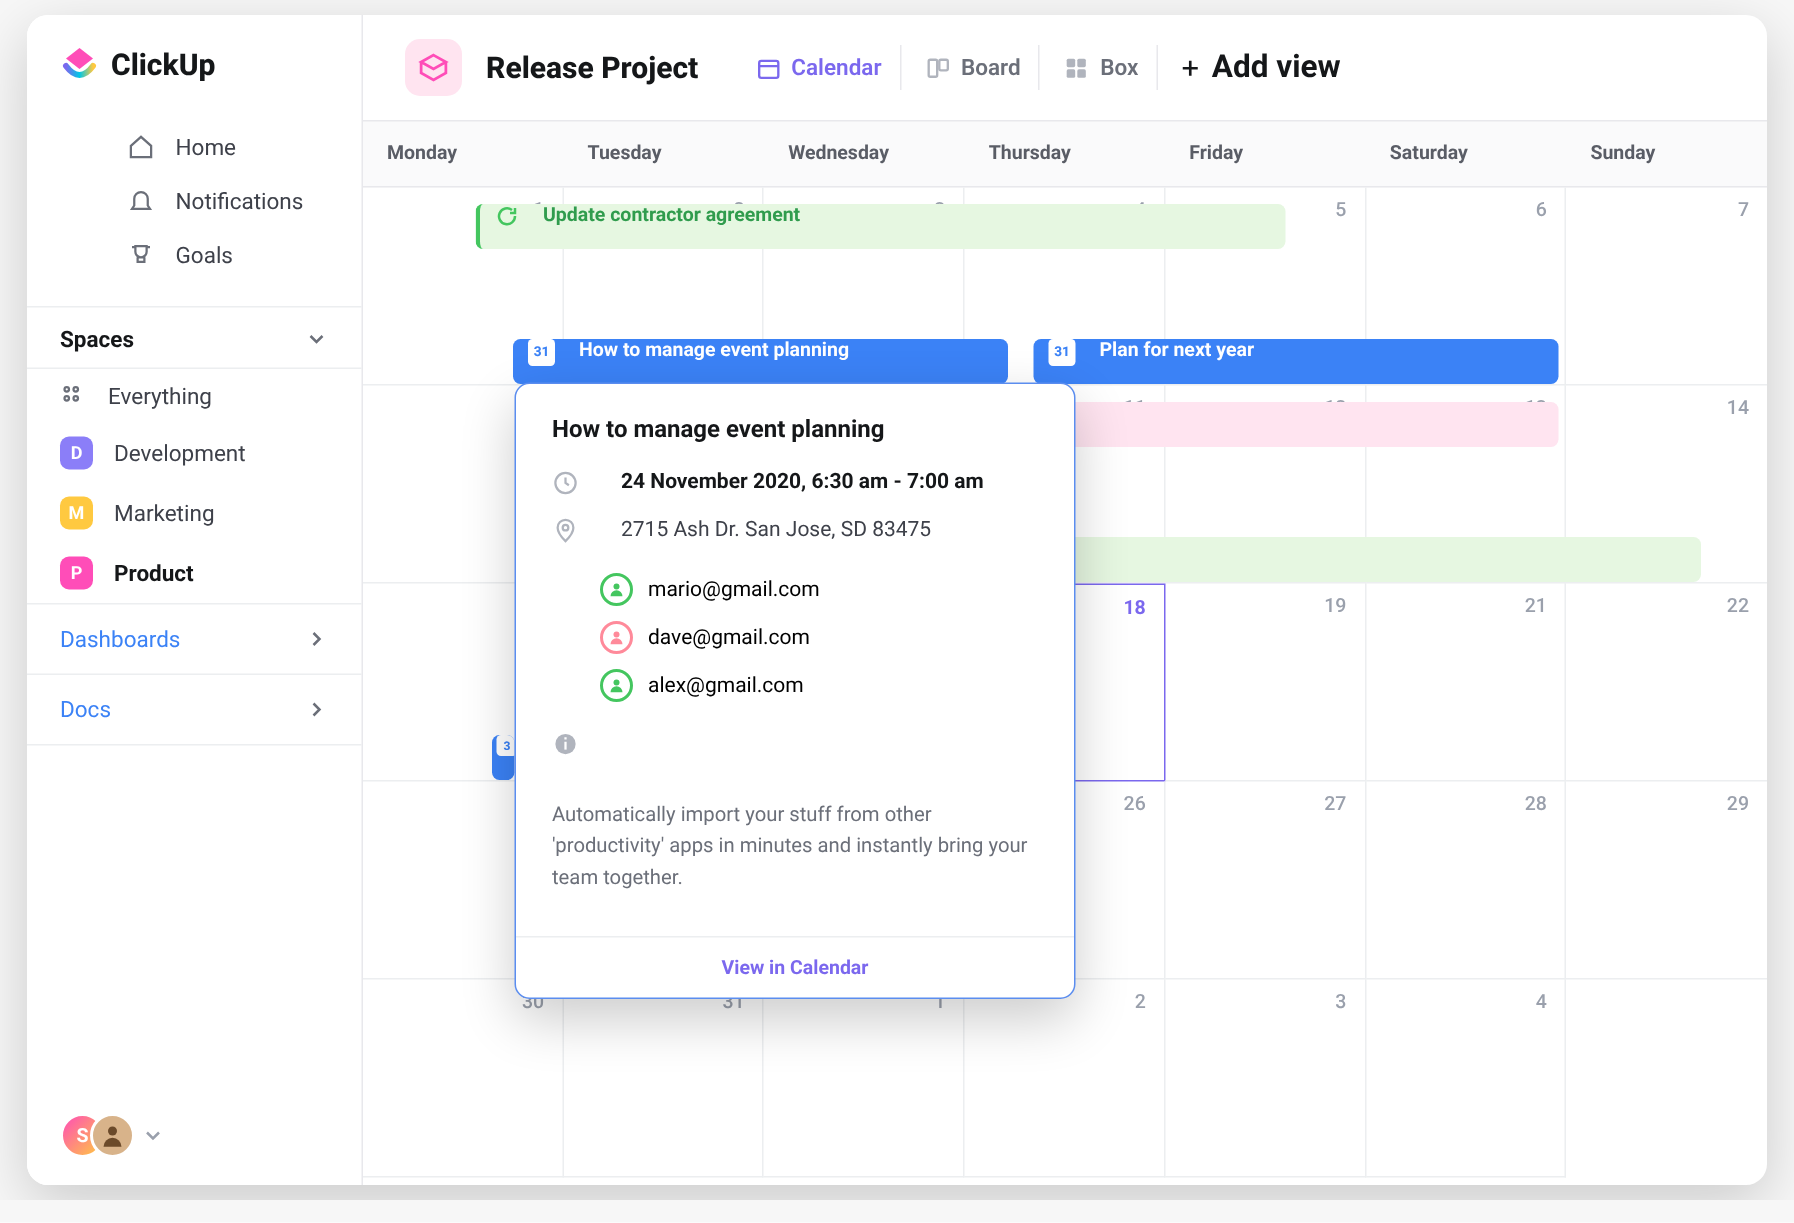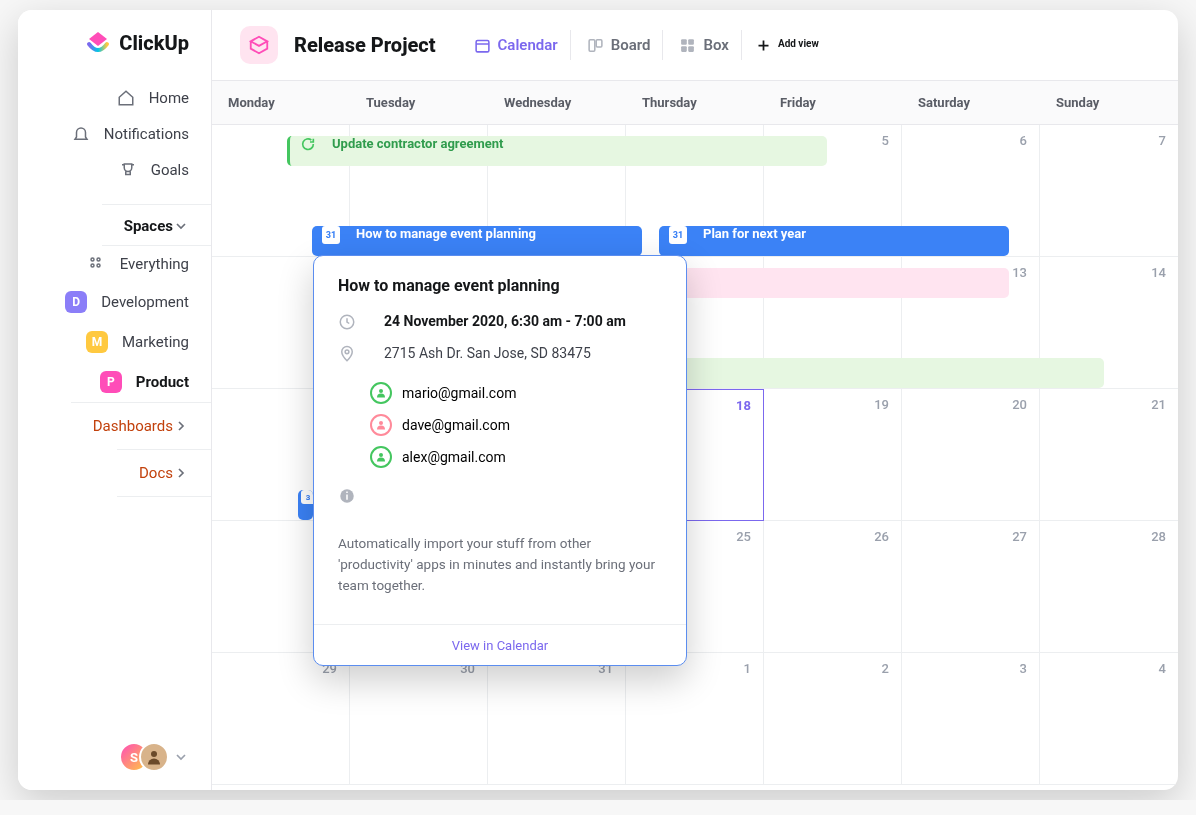--- a/index.html
+++ b/index.html
@@ -1,45 +1,45 @@
 <!DOCTYPE html>
 <html><head>
 <meta charset="utf-8">
 <style>
 * { box-sizing: border-box; margin: 0; padding: 0; }
 body { font-family: -apple-system, BlinkMacSystemFont, "Segoe UI", Roboto, sans-serif; background: #f7f7f7; display: flex; justify-content: center; align-items: flex-start; padding: 10px; }
 .app { width: 1160px; height: 780px; background: #fff; border-radius: 14px; box-shadow: 0 12px 40px rgba(0,0,0,0.18); display: flex; overflow: hidden; position: relative; }
 
 
-.sidebar { width: 194px; border-right: 1px solid #e8e8ec; display: flex; flex-direction: column; background: #fff; align-items: flex-end; }
+.sidebar { width: 224px; border-right: 1px solid #e8e8ec; display: flex; flex-direction: column; background: #fff; }
 .logo { display: flex; align-items: center; gap: 8px; padding: 20px 22px 24px; }
 .logo-mark { width: 26px; height: 26px; position: relative; }
 .logo-text { font-size: 20px; font-weight: 800; color: #151719; }
 .nav-item { display: flex; align-items: center; gap: 14px; padding: 9px 22px; color: #3e414a; font-size: 15px; cursor: pointer; margin-left: 45px; }
 .nav-item svg, .nav-item .icon-shape { width: 18px; height: 18px; flex-shrink: 0; }
 .section-head { display: flex; align-items: center; justify-content: space-between; padding: 12px 22px 10px; margin-top: 16px; border-top: 1px solid #eceef0; border-bottom: 1px solid #eceef0; }
 .section-head .label { font-weight: 700; font-size: 15px; color: #151719; }
 .space-item { display: flex; align-items: center; gap: 14px; padding: 9px 22px; font-size: 15px; color: #3e414a; cursor: pointer; }
 .space-item.active { font-weight: 700; color: #151719; }
 .space-badge { width: 22px; height: 22px; border-radius: 6px; display: flex; align-items: center; justify-content: center; font-size: 12px; font-weight: 700; color: #fff; }
-.section-row { display: flex; align-items: center; justify-content: space-between; padding: 14px 22px; border-top: 1px solid #eceef0; font-size: 15px; color: #c2410c; cursor: pointer; }
+.section-row { display: flex; align-items: center; justify-content: space-between; padding: 14px 22px; border-top: 1px solid #eceef0; font-size: 15px; color: #3b82f6; cursor: pointer; }
 .avatars { margin-top: auto; padding: 18px 22px; display: flex; align-items: center; }
 .avatar { width: 30px; height: 30px; border-radius: 50%; border: 2px solid #fff; display: flex; align-items: center; justify-content: center; color: #fff; font-weight: 700; font-size: 13px; margin-right: -10px; }
 .avatar.photo { background: #d8b38a; }
 
 
 .main { flex: 1; display: flex; flex-direction: column; }
 .topbar { display: flex; align-items: center; gap: 4px; padding: 16px 28px; }
 .project-icon { width: 38px; height: 38px; border-radius: 10px; background: #ffe4f0; display: flex; align-items: center; justify-content: center; margin-right: 12px; }
 .project-title { font-size: 20px; font-weight: 800; color: #151719; margin-right: 22px; }
 .view-tab { display: flex; align-items: center; gap: 7px; padding: 6px 12px; font-size: 15px; font-weight: 600; color: #6b6f79; cursor: pointer; border-right: 1px solid #e8e8ec; }
 .view-tab:last-of-type { border-right: none; }
 .view-tab.active { color: #7b68ee; }
 .view-tab.active .tab-icon rect, .view-tab.active .tab-icon line { stroke: #7b68ee; }
-.add-view { display: flex; gap: 7px; font-size: 10px; font-weight: 700; color: #151719; margin-left: 10px; cursor: pointer; }
+.add-view { display: flex; align-items: center; gap: 7px; font-size: 21px; font-weight: 700; color: #151719; margin-left: 10px; cursor: pointer; }
 
 
 .cal { flex: 1; position: relative; }
 .cal-head { display: grid; grid-template-columns: repeat(7, 1fr); border-top: 1px solid #e8e8ec; border-bottom: 1px solid #e8e8ec; background: #fafafb; }
 .cal-head div { padding: 14px 16px; font-size: 13px; font-weight: 700; color: #5a5d66; }
 .cal-grid { display: grid; grid-template-columns: repeat(7, 1fr); grid-template-rows: repeat(5, 132px); }
 .cell { border-right: 1px solid #eceef0; border-bottom: 1px solid #eceef0; position: relative; }
 .cell:nth-child(7n) { border-right: none; }
 .daynum { position: absolute; top: 8px; right: 12px; font-size: 13px; color: #9aa0ac; font-weight: 500; }
 .cell.today { border: 1.5px solid #7b68ee; }
@@ -64,21 +64,21 @@
 .prow strong { font-weight: 700; color: #151719; }
 .guest-meta { font-size: 12px; }
 .guest-meta .dot { color: #c7cad1; margin: 0 4px; }
 .guest-meta .yes { color: #44c65f; }
 .guest-meta .no { color: #ff5a5f; }
 .guest-row { display: flex; align-items: center; gap: 10px; padding: 5px 0 5px 32px; text-align: right; }
 .guest-a { width: 22px; height: 22px; border-radius: 50%; border: 2px solid; display:flex; align-items:center; justify-content:center; }
 .guest-a svg { width: 12px; height: 12px; }
 .desc { color: #6b6f79; line-height: 1.55; font-size: 13.5px; }
 .popup-foot { border-top: 1px solid #eceef0; padding: 12px 0; text-align: center; }
-.popup-foot a { color: #7b68ee; font-size: 13px; font-weight: 400; cursor: pointer; }
+.popup-foot a { color: #7b68ee; font-size: 13px; font-weight: 700; cursor: pointer; }
 
 .chevron { width: 16px; height: 16px; }
 </style>
 </head>
 <body>
 
 <div class="app">
 
   <aside class="sidebar">
     <div class="logo">
@@ -274,23 +274,20 @@
             <span class="daynum">16</span>
           </div>
           <div class="cell">
             <span class="daynum">17</span>
           </div>
           <div class="cell today">
             <span class="daynum">18</span>
           </div>
           <div class="cell">
             <span class="daynum">19</span>
-          </div>
-          <div class="cell">
-            <span class="daynum">20</span>
           </div>
           <div class="cell">
             <span class="daynum">21</span>
           </div>
           <div class="cell">
             <span class="daynum">22</span>
           </div>
           <div class="cell">
             <span class="daynum">23</span>
           </div>

